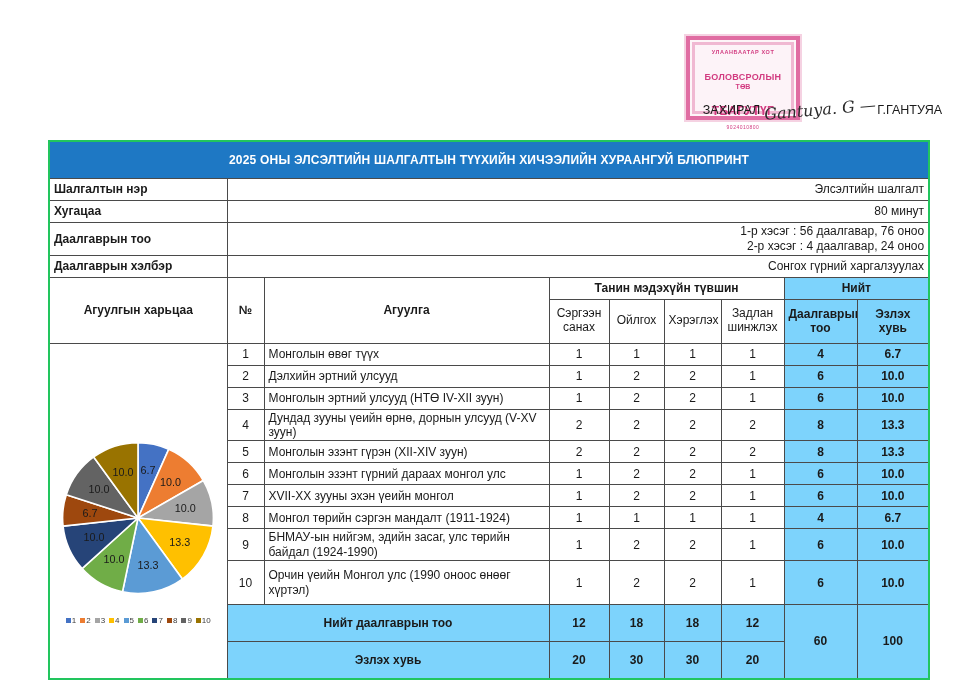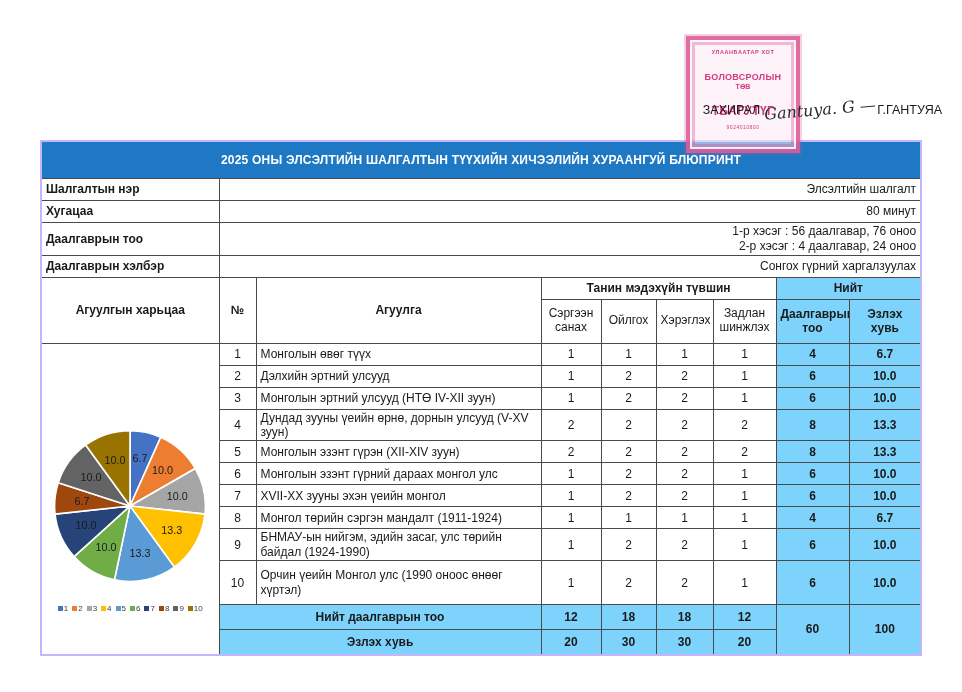--- a/index.html
+++ b/index.html
@@ -2,56 +2,56 @@
 <html><head>
 <meta charset="utf-8">
 <style>
   * { margin:0; padding:0; box-sizing:border-box; }
   html,body { background:#ffffff; }
   body { font-family:"Liberation Sans", sans-serif; color:#1a1a1a; }
   .page { position:relative; width:962px; height:692px; background:#ffffff; overflow:hidden; }
 
   
   .approval { position:absolute; top:0; left:0; width:962px; height:140px; }
-  .stamp { position:absolute; left:686px; top:36px; width:114px; height:117px;
+  .stamp { position:absolute; left:686px; top:36px; width:114px; height:84px;
            border:4px solid rgba(216,74,140,.8); background:rgba(252,233,242,.55);
            box-shadow: inset 0 0 0 2px rgba(255,255,255,.85), inset 0 0 0 5px rgba(216,74,140,.35), 0 0 0 2px rgba(216,74,140,.25);
            text-align:center; color:#d23b80; z-index:1; }
   .stamp-l1 { font-size:5.5px; font-weight:bold; letter-spacing:.6px; margin-top:9px; }
   .stamp-l2 { font-size:9px;  font-weight:bold; margin-top:17px; letter-spacing:.3px; }
   .stamp-l3 { font-size:7px;  font-weight:bold; margin-top:1px; }
   .stamp-l4 { font-size:12px; font-weight:bold; margin-top:14px; letter-spacing:.4px; }
   .stamp-l5 { font-size:5px; margin-top:6px; letter-spacing:.5px; }
   .appr-line1 { position:absolute; top:75px; right:4px; font-size:12.5px; font-weight:500;
                 letter-spacing:.2px; z-index:2; }
   .appr-line2 { position:absolute; top:100px; right:20px; display:flex; align-items:center;
                 font-size:12.5px; font-weight:500; z-index:2; }
   .signature { font-family:"DejaVu Serif", serif; font-style:italic; font-size:16px;
                color:#2b2b2b; transform:rotate(-5deg); margin:0 1px 0 4px; white-space:nowrap; }
 
   
   .blueprint { position:absolute; left:40px; top:140px; width:880px; border-collapse:collapse;
                table-layout:fixed; }
   .blueprint td, .blueprint th { border:1px solid #4a4a4a; padding:1px 4px; font-size:12px;
                vertical-align:middle; overflow:hidden; }
-  .blueprint { border:2px solid #c4b5fd; }
+  .blueprint { border:2px solid #22c55e;margin-left:8px; }
   .title-cell { background:#1e78c4; color:#ffffff; font-weight:bold; font-size:14.5px;
                 text-align:center; height:37px; letter-spacing:.2px; }
   .lbl  { font-weight:bold; text-align:left; padding-left:10px; font-size:12.5px; }
   .val  { text-align:right; padding-left:8px; font-size:12px; }
   .hdr  { font-weight:bold; text-align:center; font-size:12.5px; }
   .sub  { font-weight:normal; text-align:center; font-size:11.5px; line-height:1.15; }
   .blue { background:#7dd3fc; }
   .num  { text-align:center; }
   .bold { font-weight:bold; }
   .content { text-align:left; padding-left:8px; font-size:11.5px; line-height:1.2; }
   .h1 { height:22px; } .h2 { height:31px; } .h3 { height:44px; }
   .ih1 { height:22px; } .ih2 { height:30px; }
   .hr1 { height:22px; } .hr2 { height:44px; }
-  .sr { height:25px; }
+  .sr { height:37px; }
   .vline2 { line-height:1.25; }
 
   
   .pie-cell { vertical-align:top; padding:0; }
   .pie-wrap { display:flex; flex-direction:column; align-items:center; height:100%; }
   .pie-svg-box { margin-top:42px; }
   .legend { margin-top:16px; display:flex; align-items:center; justify-content:center;
             gap:4px; flex-wrap:nowrap; }
   .legend-item { display:inline-flex; align-items:center; gap:1px; font-size:8px; color:#3c3c3c; }
   .legend-swatch { display:inline-block; width:5px; height:5px; }

